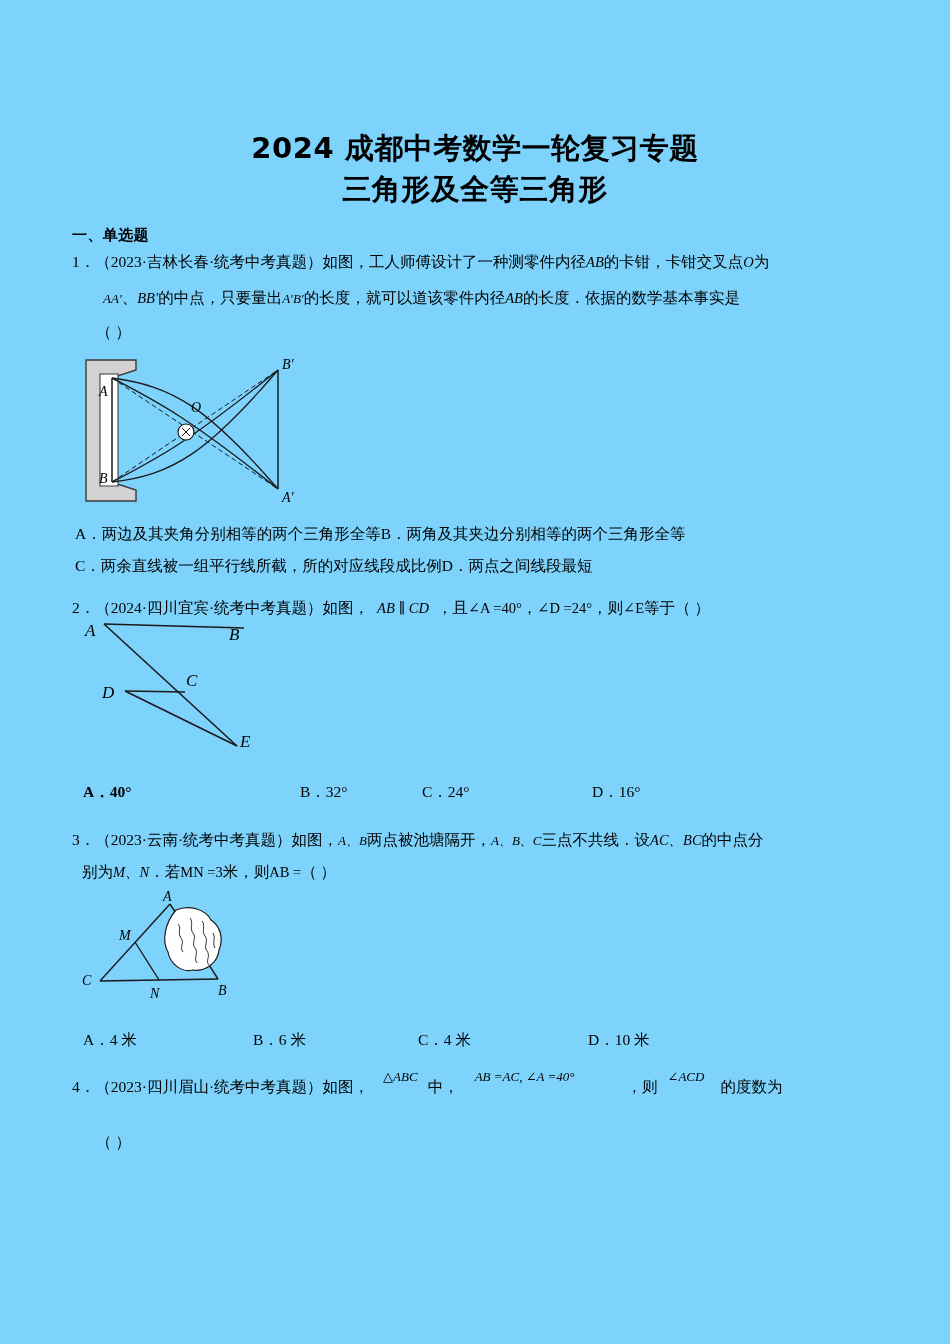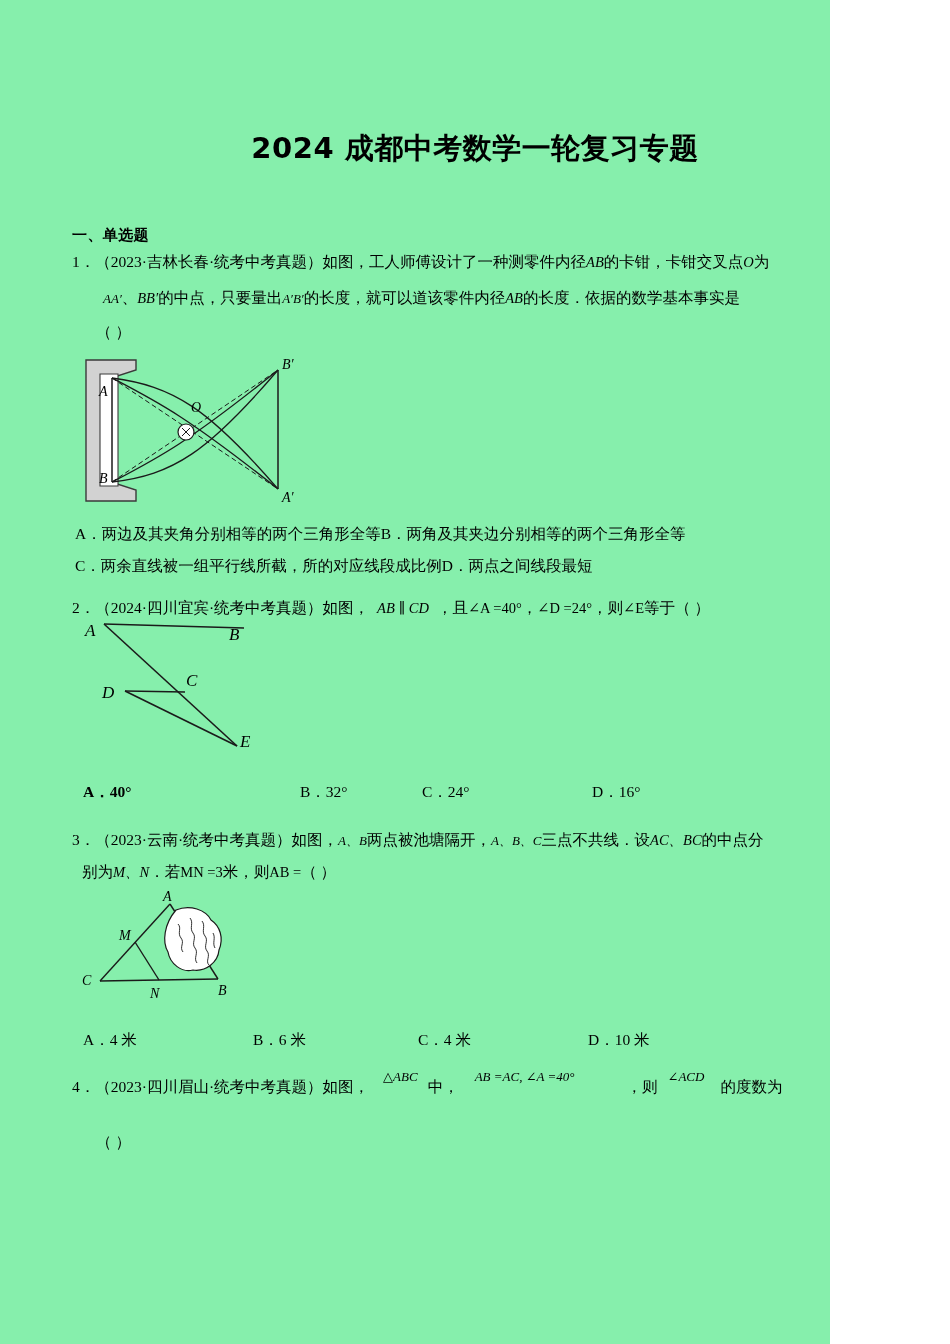--- a/index.html
+++ b/index.html
@@ -2,23 +2,23 @@
 <html><head>
 <meta charset="utf-8">
 <style>
   html, body {
     margin: 0;
     padding: 0;
     background: #ffffff;
   }
   .page {
     position: relative;
-    width: 830px;
+    width: 950px;
     height: 1344px;
-    background: #86efac;
+    background: #7dd3fc;
     font-family: "Liberation Serif", "DejaVu Serif", serif;
     color: #000000;
     overflow: hidden;
   }
   .title-block {
     position: absolute;
     left: 0;
     top: 128px;
     width: 950px;
     text-align: center;
@@ -83,20 +83,21 @@
     fill: #000;
   }
 </style>
 </head>
 <body>
 
 <div class="page">
 
   <div class="title-block">
     <div class="title-line">2024 成都中考数学一轮复习专题</div>
+    <div class="title-line">三角形及全等三角形</div>
   </div>
 
   <div class="section-heading">一、单选题</div>
 
   <div class="qtext" style="left:72px; top:252px;">
     <span>1．</span><span>（2023·吉林长春·统考中考真题）</span><span>如图，工人师傅设计了一种测零件内径</span><span class="mi">AB</span><span>的卡钳，卡钳交叉点</span><span class="mi">O</span><span>为</span>
   </div>
 
   <div class="qtext" style="left:75px; top:288px;margin-left:28px;">
     <span class="mi-sm">AA′</span><span>、</span><span class="mi">BB′</span><span>的中点，只要量出</span><span class="mi-sm">A′B′</span><span>的长度，就可以道该零件内径</span><span class="mi">AB</span><span>的长度．依据的数学基本事实是</span>

